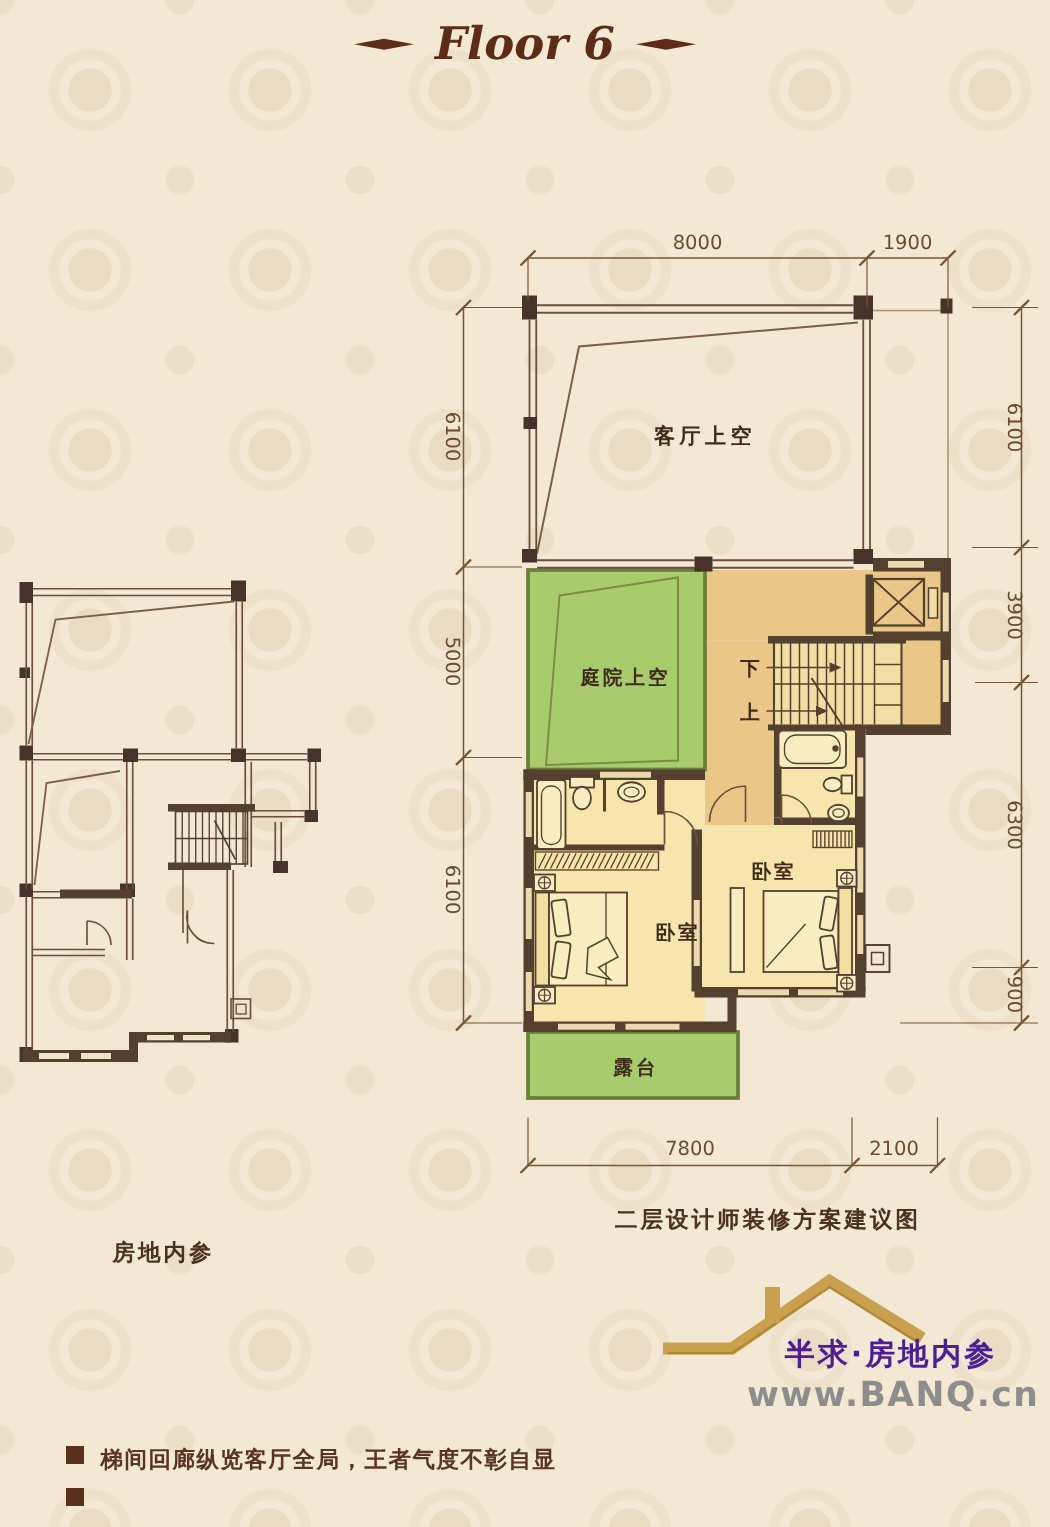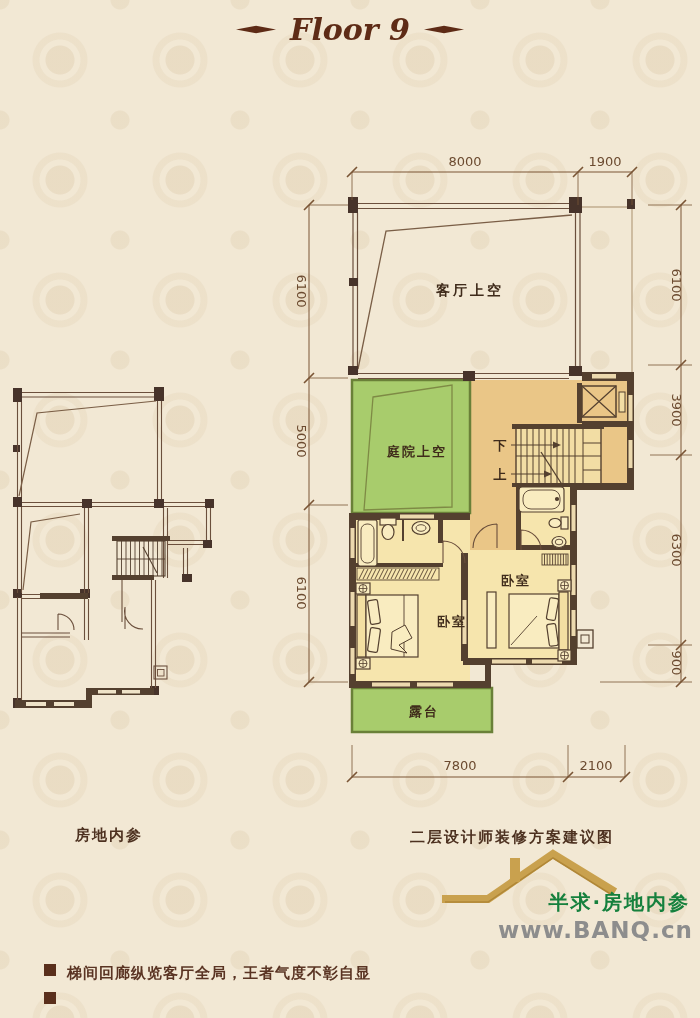--- a/index.html
+++ b/index.html
@@ -24,22 +24,22 @@
   }
   .orn{display:inline-block;}
   .caption{
     color:#4d3120;font-size:15px;letter-spacing:2px;font-weight:bold;
   }
   .notes{left:44px;top:964px;}
   .note-row{display:flex;align-items:flex-start;gap:11px;margin-bottom:9px;}
   .note-sq{width:12px;height:12px;background:#5a2f1c;flex:0 0 auto;}
   .note-text{color:#5a3423;font-size:15px;font-weight:bold;letter-spacing:1px;white-space:nowrap;}
   .logo{left:440px;top:845px;width:250px;height:105px;}
-  .logo-brand{position:absolute;left:58px;top:44px;width:192px;text-align:right;
-    color:#15803d;font-size:20px;font-weight:bold;letter-spacing:2px;}
+  .logo-brand{position:absolute;left:58px;top:44px;width:192px;text-align:center;
+    color:#4c1d95;font-size:20px;font-weight:bold;letter-spacing:2px;}
   .logo-url{position:absolute;left:58px;top:72px;width:192px;text-align:center;
     color:#8d8d8d;font-size:23px;font-weight:bold;letter-spacing:1px;}
   svg text{font-family:"DejaVu Sans",sans-serif;}
   .dimtxt{fill:#6b4a2f;font-size:13px;}
   .roomtxt{fill:#3f2b1b;font-size:13px;font-weight:bold;letter-spacing:2px;}
   .bigroomtxt{fill:#3f2b1b;font-size:14px;font-weight:bold;letter-spacing:3px;}
 </style>
 </head>
 <body>
 
@@ -305,28 +305,28 @@
       <rect x="26" y="702" width="20" height="4"></rect>
       <rect x="54" y="702" width="20" height="4"></rect>
     </g>
   </g>
 </svg>
 
 <div class="abs title-row">
   <svg class="orn" width="40" height="9" viewBox="0 0 40 9">
     <polygon points="0,4.5 20,0.8 40,4.5 20,8.2" fill="#5e2b16"></polygon>
   </svg>
-  <span>Floor 9</span>
+  <span>Floor 6</span>
   <svg class="orn" width="40" height="9" viewBox="0 0 40 9">
     <polygon points="0,4.5 20,0.8 40,4.5 20,8.2" fill="#5e2b16"></polygon>
   </svg>
 </div>
 
 <div class="abs caption" style="left:75px;top:826px;">房地内参</div>
-<div class="abs caption" style="left:410px;top:828px;">二层设计师装修方案建议图</div>
+<div class="abs caption" style="left:410px;top:804px;">二层设计师装修方案建议图</div>
 
 <div class="abs logo">
   <svg width="250" height="105" viewBox="0 0 250 105">
     <path d="M2,54 H48 L113,9 L175,47" fill="none" stroke="#c9a14e" stroke-width="8" stroke-linejoin="miter"></path>
     <path d="M5,57 H48 L113,13 L172,50" fill="none" stroke="#b08737" stroke-width="1.5"></path>
     <rect x="70" y="13" width="10" height="24" fill="#c9a14e"></rect>
   </svg>
   <div class="logo-brand">半求·房地内参</div>
   <div class="logo-url">www.BANQ.cn</div>
 </div>

